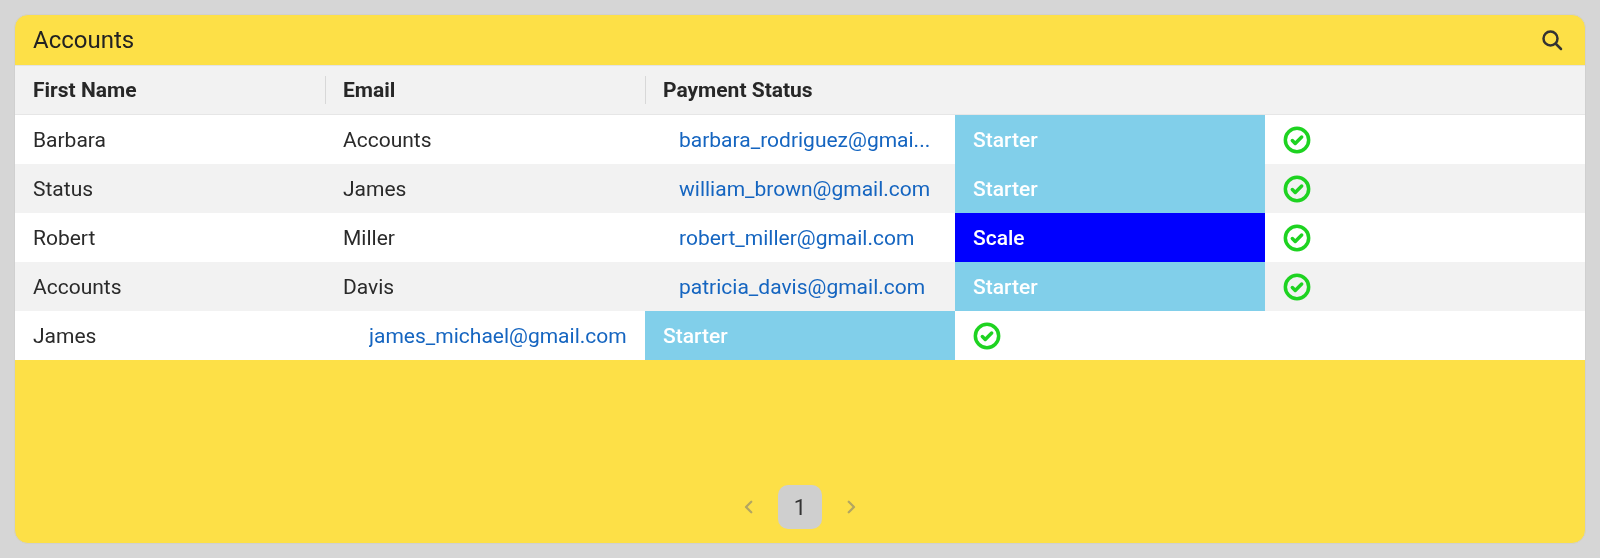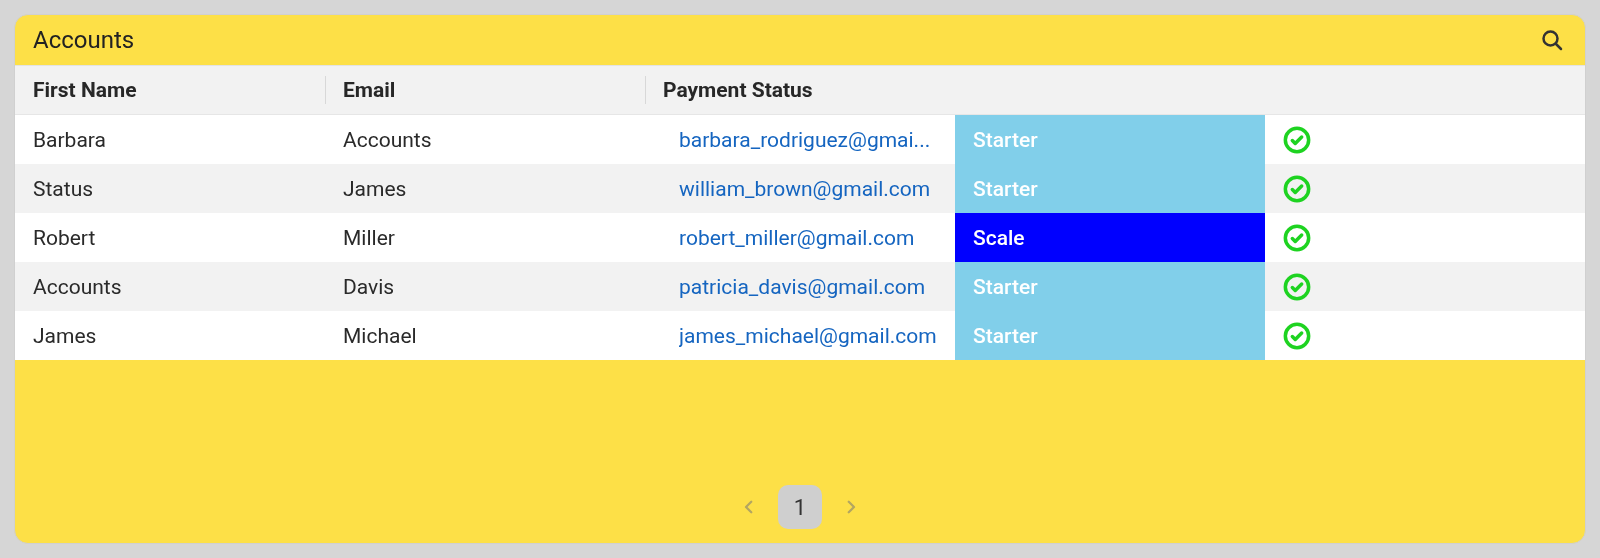--- a/index.html
+++ b/index.html
@@ -234,21 +234,20 @@
       <div class="td col-status status">
         <svg width="28" height="28" viewBox="0 0 24 24" fill="none" stroke="#1ed321" stroke-width="3" stroke-linecap="round" stroke-linejoin="round">
           <circle cx="12" cy="12" r="10"></circle>
           <path d="M8 12.5l2.5 2.5L16 9.5"></path>
         </svg>
       </div>
     </div>
 
     <div class="trow row-4">
       <div class="td col-first">James</div>
-      <div class="td col-last">Michael</div>
       <div class="td col-email email">
         <a>james_michael@gmail.com</a>
       </div>
       <div class="td col-plan plan plan-starter">Starter</div>
       <div class="td col-status status">
         <svg width="28" height="28" viewBox="0 0 24 24" fill="none" stroke="#1ed321" stroke-width="3" stroke-linecap="round" stroke-linejoin="round">
           <circle cx="12" cy="12" r="10"></circle>
           <path d="M8 12.5l2.5 2.5L16 9.5"></path>
         </svg>
       </div>

